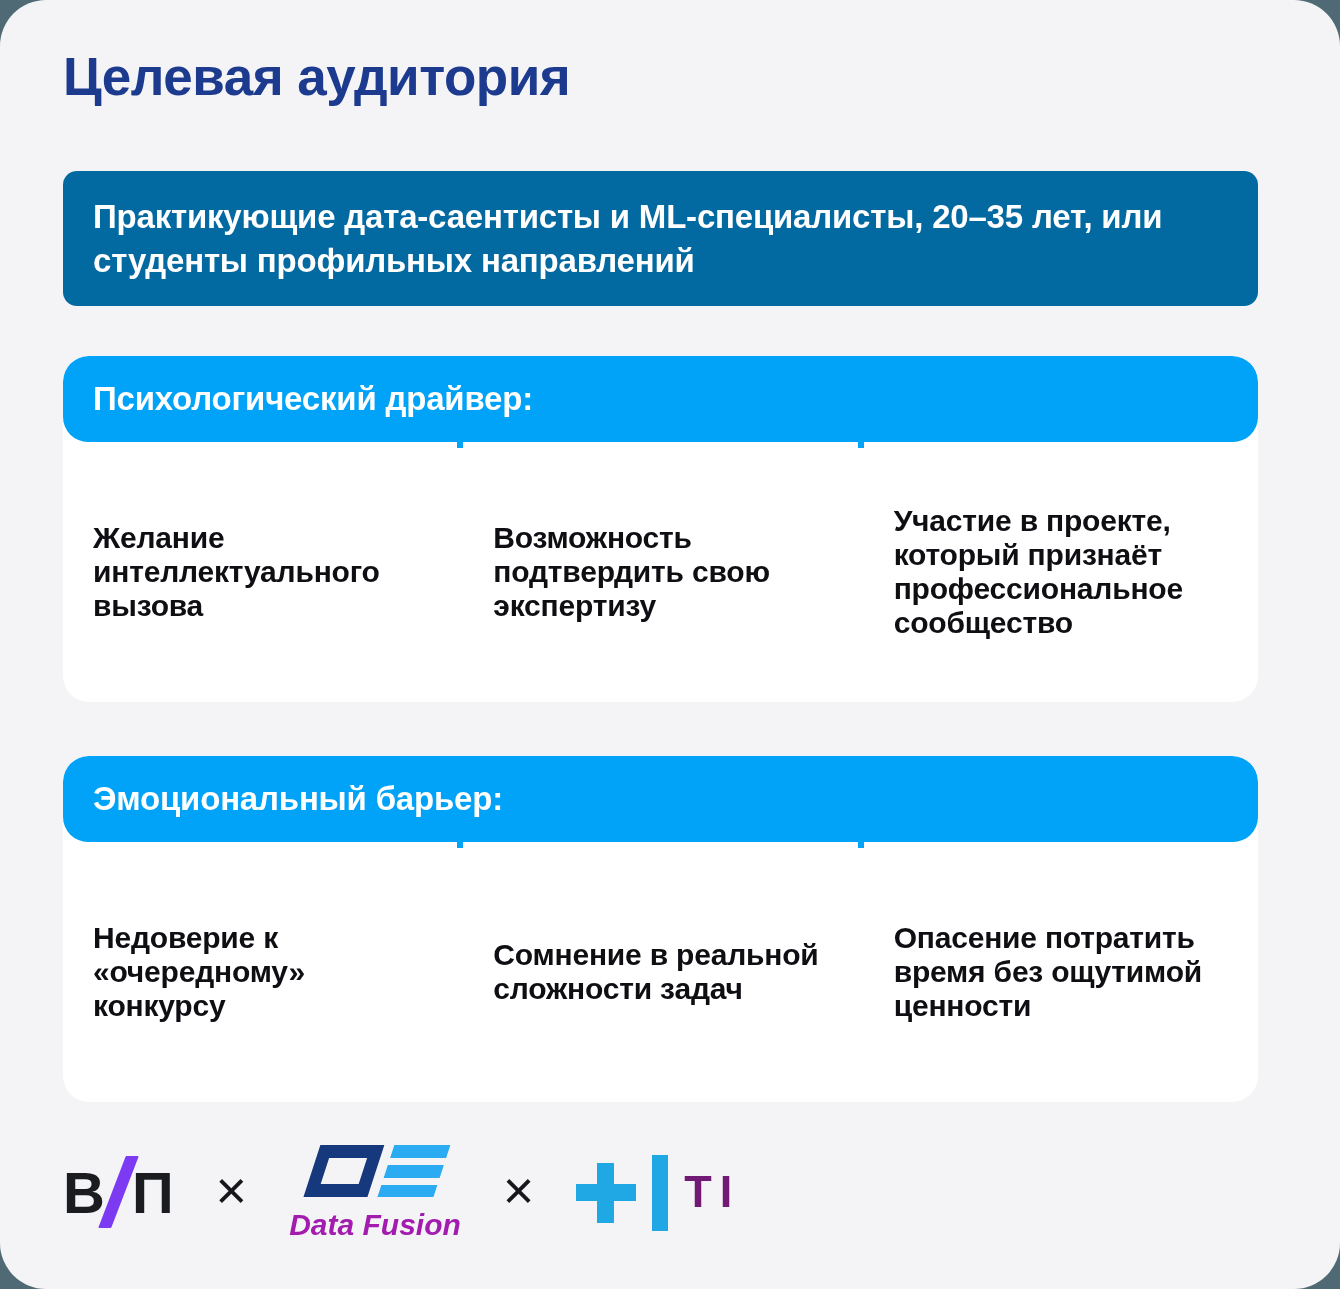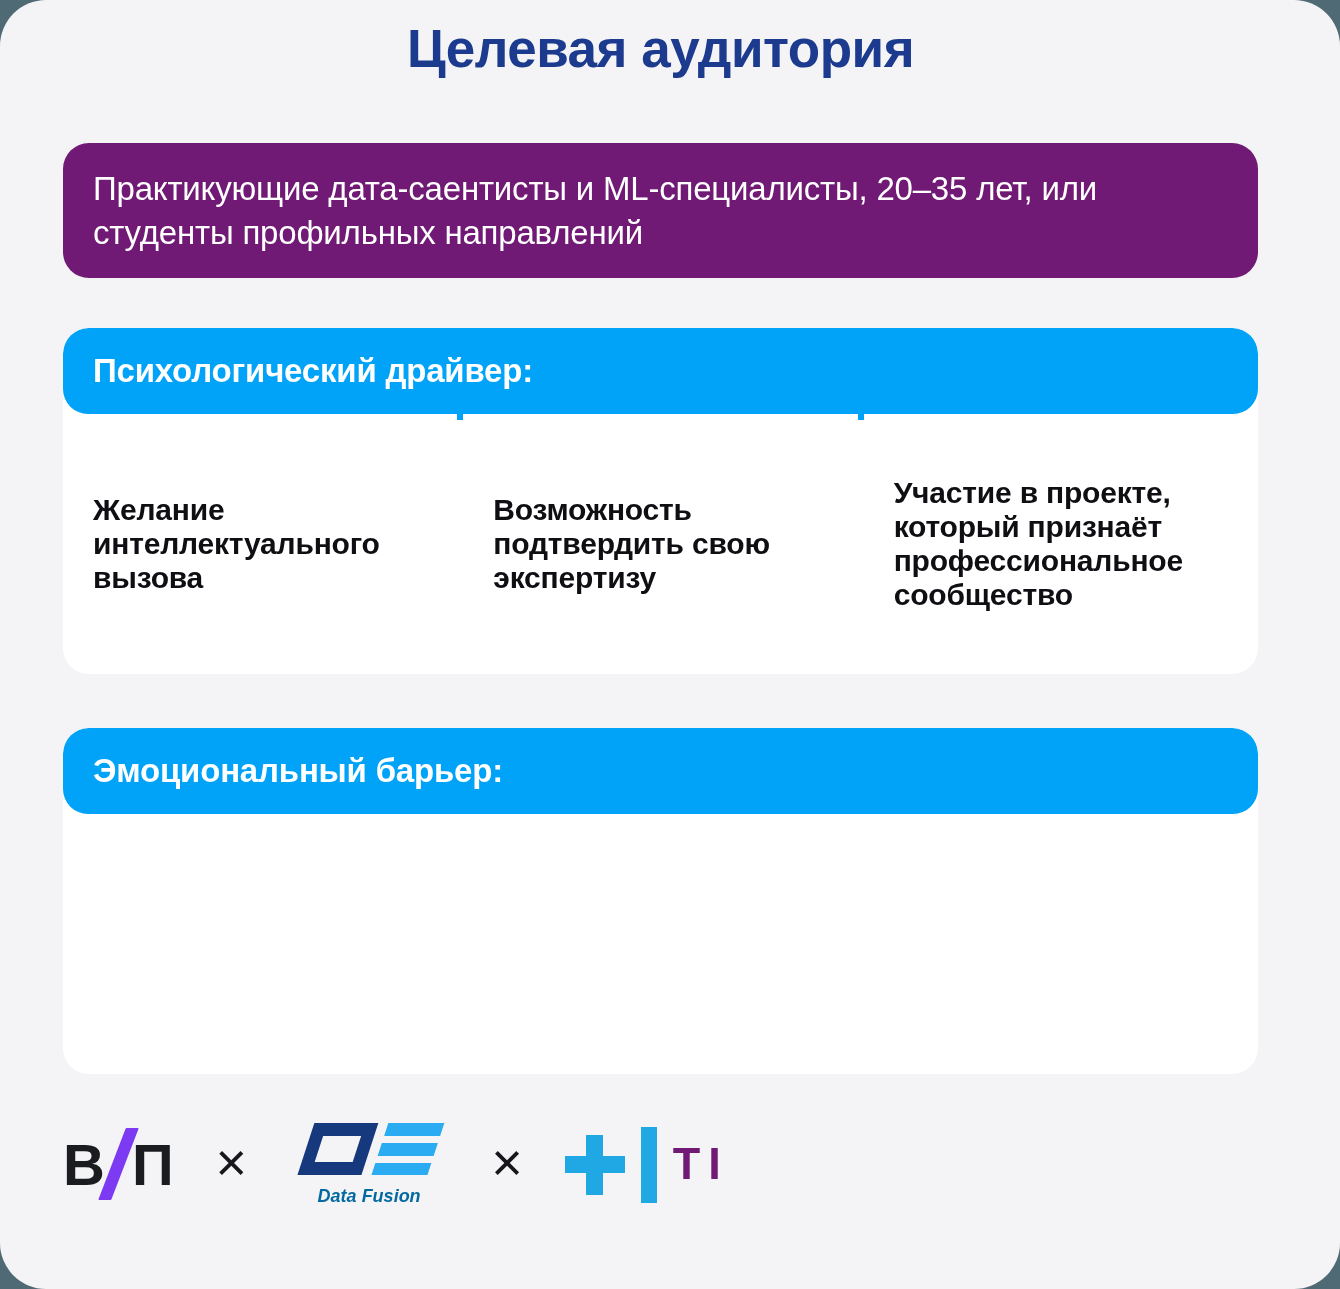--- a/index.html
+++ b/index.html
@@ -10,36 +10,35 @@
     overflow:hidden;
   }
   .page {
     width:1340px; height:1289px;
     background:#f4f4f6;
     border-radius:46px;
     padding:0 82px 0 63px;
     overflow:hidden;
   }
   .page-title {
-    padding-top:18px;
+    padding-top:46px;
     font-size:53px;
     font-weight:800;
     letter-spacing:-0.5px;
     color:#1c3a8e;
-    text-align:center;
   }
   .banner {
     margin-top:64px;
     min-height:135px;
-    background:#701a75;
-    border-radius:26px;
+    background:#0369a1;
+    border-radius:14px;
     display:flex; align-items:center;
     padding:18px 30px;
     color:#ffffff;
-    font-size:33px; font-weight:400;
+    font-size:33px; font-weight:700;
     line-height:1.32;
     letter-spacing:-0.2px;
   }
   .card {
     background:#ffffff;
     border-radius:26px;
     height:346px;
     display:flex; flex-direction:column;
     overflow:hidden;
   }
@@ -84,22 +83,22 @@
     border-radius:1px;
   }
   .x-sep {
     font-size:54px; font-weight:300; color:#17171b;
     margin:0 42px;
     line-height:1;
     transform:translateY(-2px);
   }
   .df-logo { display:flex; flex-direction:column; align-items:center; }
   .df-caption {
-    font-size:18px; font-weight:700; font-style:italic;
-    color:#0369a1;
+    font-size:30px; font-weight:700; font-style:italic;
+    color:#a21caf;
     margin-top:7px;
     letter-spacing:0;
   }
   .ti-logo { display:flex; align-items:center; }
   .ti-text {
     font-size:45px; font-weight:800; color:#701a75;
     letter-spacing:8px;
     margin-left:12px;
   }
 </style>
@@ -130,20 +129,33 @@
       <div class="row">
         <span>Участие в проекте, который признаёт профессиональное сообщество</span>
       </div>
     </div>
   </section>
 
   <section class="card card-barrier">
     <div class="card-header">
       <span>Эмоциональный барьер:</span>
     </div>
+    <div class="card-body">
+      <div class="row">
+        <span>Недоверие к «очередному» конкурсу</span>
+      </div>
+      <div class="divider"></div>
+      <div class="row">
+        <span>Сомнение в реальной сложности задач</span>
+      </div>
+      <div class="divider"></div>
+      <div class="row">
+        <span>Опасение потратить время без ощутимой ценности</span>
+      </div>
+    </div>
   </section>
 
   <footer class="footer">
 
     <div class="vp-logo">
       <span>В</span>
       <span class="vp-slash"></span>
       <span>П</span>
     </div>
 

